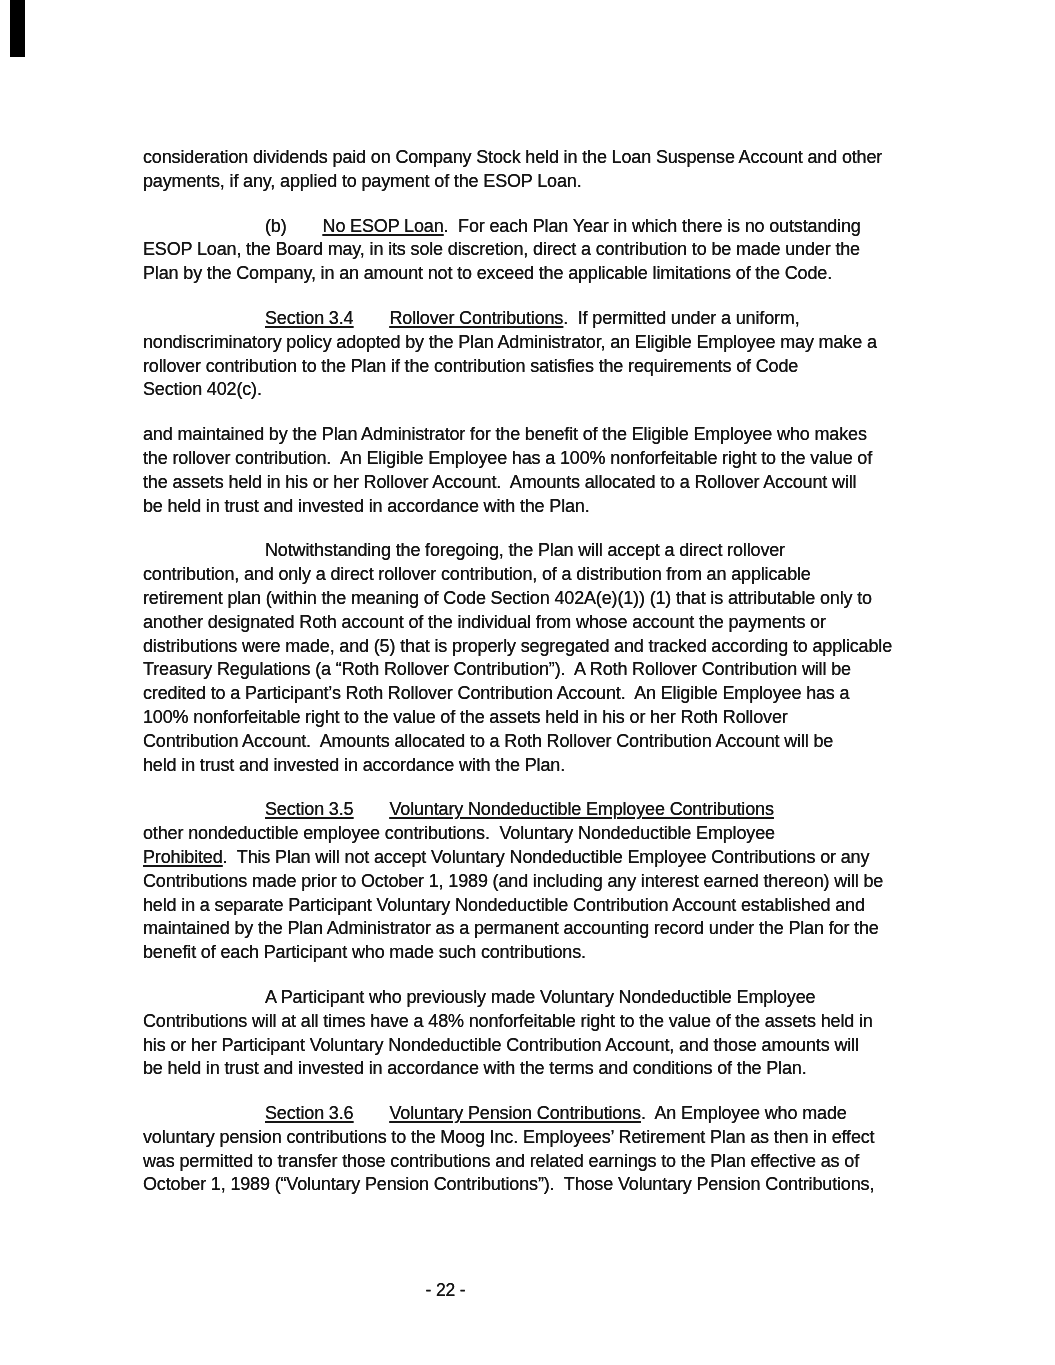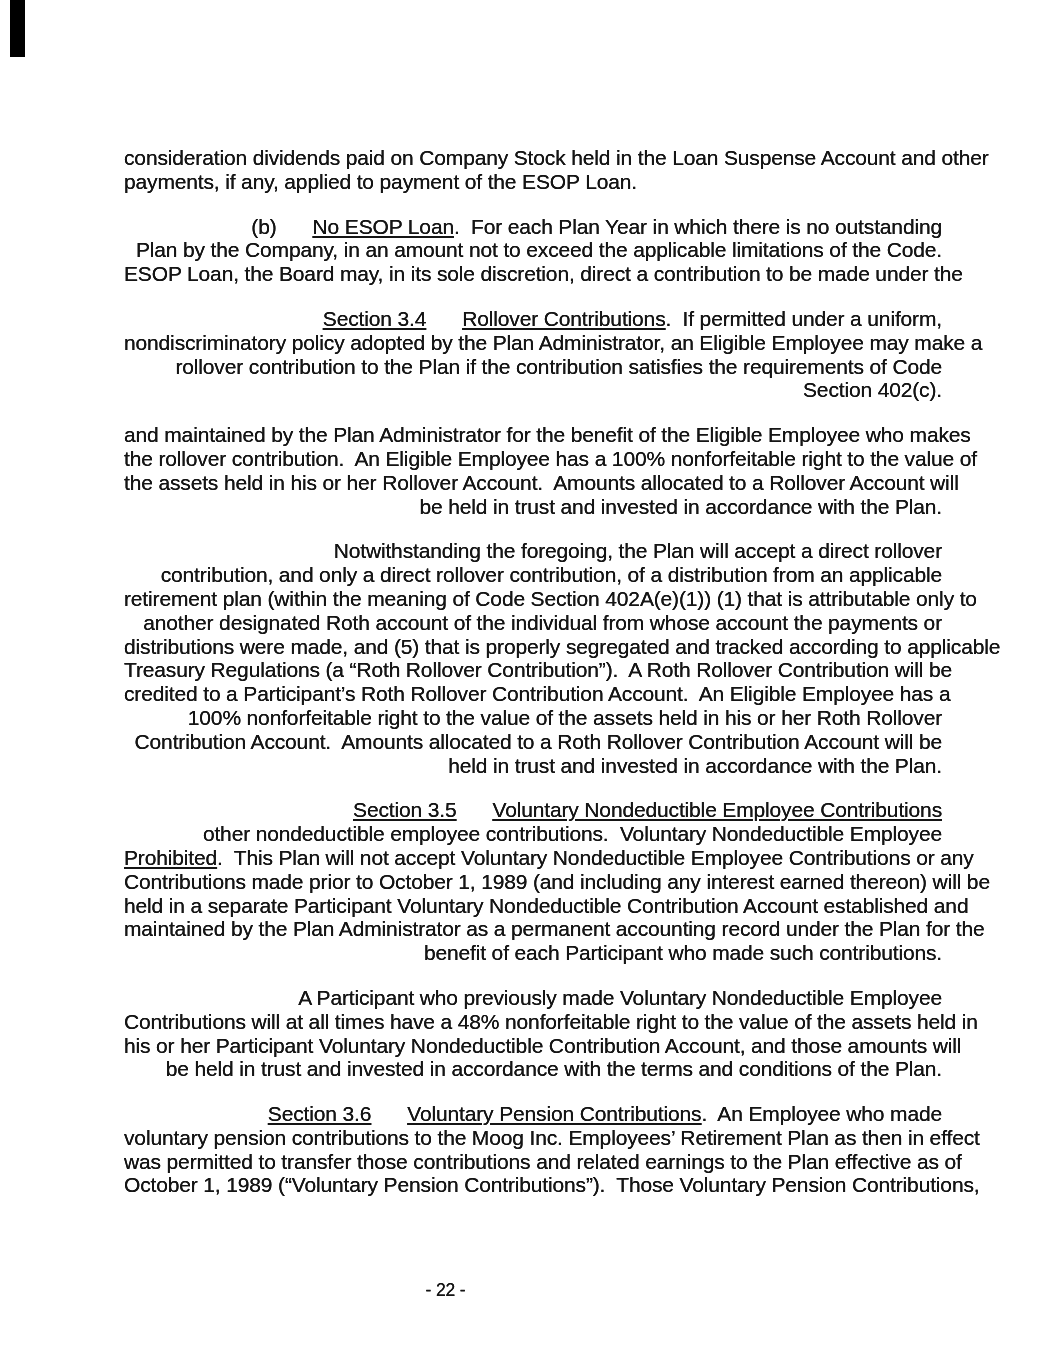--- a/index.html
+++ b/index.html
@@ -18,27 +18,28 @@
     left: 10px; top: 0;
     width: 15px; height: 57px;
     background: #000000;
   }
   .doc {
     position: absolute;
     left: 124px; top: 146px;
     width: 818px;
   }
   .para { margin: 0; }
-  .para + .para { margin-top: 21px; text-align: right; }
+  .para + .para { margin-top: 21px; }
   .line {
     white-space: pre;
-    font-size: 21px;
+    font-size: 18px;
     line-height: 23.8px;
     letter-spacing: -0.15px;
     text-shadow: 0 0 0.4px #000;
+    margin-left: 19px;
   }
   .indent { display: inline-block; width: 122px; }
   .tab { display: inline-block; width: 36px; }
   .u {
     text-decoration: underline;
     text-decoration-thickness: 1.5px;
     text-underline-offset: 2px;
   }
   .footer {
     position: absolute;
@@ -55,22 +56,22 @@
 
 <div class="scan-bar"></div>
 
 <div class="doc" id="doc">
     <div class="para">
       <div class="line"><span class="">consideration dividends paid on Company Stock held in the Loan Suspense Account and other</span></div>
       <div class="line"><span class="">payments, if any, applied to payment of the ESOP Loan.</span></div>
     </div>
     <div class="para">
       <div class="line"><span class="indent"></span><span class="">(b)</span><span class="tab"></span><span class="u">No ESOP Loan</span><span class="">.  For each Plan Year in which there is no outstanding</span></div>
+      <div class="line"><span class="">ESOP Loan, the Board may, in its sole discretion, direct a contribution to be made under the</span></div>
       <div class="line"><span class="">Plan by the Company, in an amount not to exceed the applicable limitations of the Code.</span></div>
-      <div class="line"><span class="">ESOP Loan, the Board may, in its sole discretion, direct a contribution to be made under the</span></div>
     </div>
     <div class="para">
       <div class="line"><span class="indent"></span><span class="u">Section 3.4</span><span class="tab"></span><span class="u">Rollover Contributions</span><span class="">.  If permitted under a uniform,</span></div>
       <div class="line"><span class="">nondiscriminatory policy adopted by the Plan Administrator, an Eligible Employee may make a</span></div>
       <div class="line"><span class="">rollover contribution to the Plan if the contribution satisfies the requirements of Code</span></div>
       <div class="line"><span class="">Section 402(c).</span></div>
     </div>
     <div class="para">
       <div class="line"><span class="">and maintained by the Plan Administrator for the benefit of the Eligible Employee who makes</span></div>
       <div class="line"><span class="">the rollover contribution.  An Eligible Employee has a 100% nonforfeitable right to the value of</span></div>

